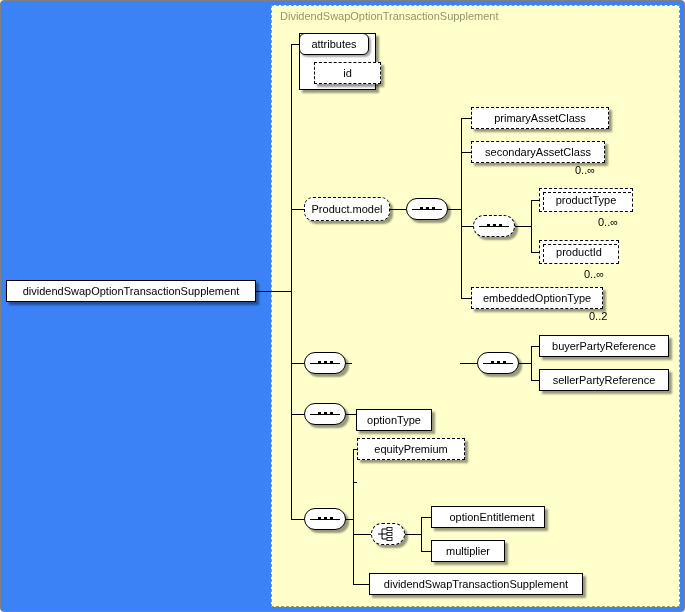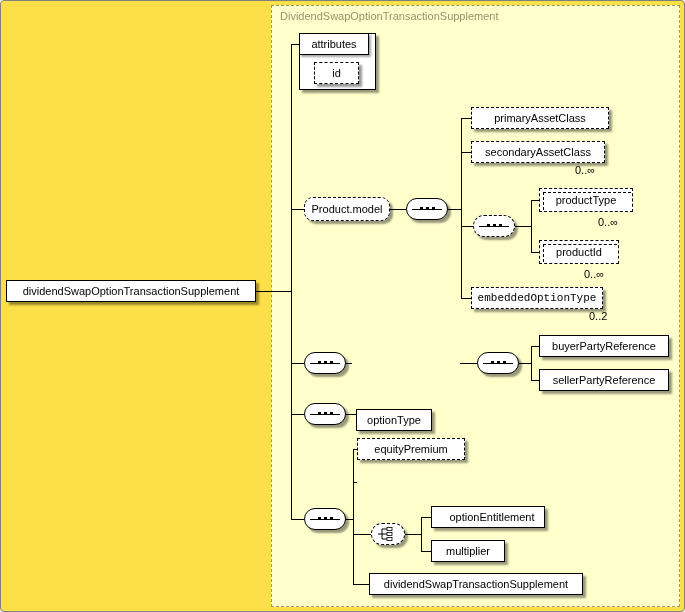--- a/index.html
+++ b/index.html
@@ -1,20 +1,20 @@
 <!DOCTYPE html>
 <html><head>
 <meta charset="utf-8">
 <style>
   html,body { margin:0; padding:0; background:#fff; }
   #canvas {
     position:relative; width:685px; height:612px;
     box-sizing:border-box;
     border:1px solid #808080; border-radius:4px;
-    background:#fde047;
+    background:#3b82f6;
     font-family:"Liberation Sans","DejaVu Sans",sans-serif;
     font-size:11px; color:#000;
     overflow:hidden;
   }
   .region {
     position:absolute; z-index:0;
     background:#ffffcc;
     border:1px dashed #9a9a66;
     box-sizing:border-box;
   }
@@ -93,22 +93,22 @@
   <div class="vl" style="left:290px;top:43px;height:475px;"></div>
   <div class="hl" style="left:290px;top:43px;width:8px;"></div>
   <div class="hl" style="left:290px;top:208px;width:13px;"></div>
   <div class="hl" style="left:290px;top:362px;width:13px;"></div>
   <div class="hl" style="left:290px;top:413px;width:13px;"></div>
   <div class="hl" style="left:290px;top:518px;width:13px;"></div>
 
   <div class="node" style="left:5px;top:279px;width:250px;">dividendSwapOptionTransactionSupplement</div>
 
   <div class="attr-outer" style="left:298px;top:32px;width:77px;height:57px;"></div>
-  <div class="attr-header" style="left:298px;top:32px;width:70px;">attributes</div>
-  <div class="node dashed z3" style="left:313px;top:61px;width:45px;">id</div>
+  <div class="attr-header" style="left:298px;top:32px;width:70px;border-radius:6px;">attributes</div>
+  <div class="node dashed z3" style="left:313px;top:61px;width:67px;">id</div>
 
   <div class="node dashed group" style="left:303px;top:196px;width:86px;">Product.model</div>
   <div class="hl" style="left:389px;top:208px;width:16px;"></div>
   <div class="seq" style="left:405px;top:197px;"></div>
   <div class="hl" style="left:447px;top:208px;width:13px;"></div>
   <div class="vl" style="left:460px;top:117px;height:180px;"></div>
   <div class="hl" style="left:460px;top:117px;width:10px;"></div>
   <div class="hl" style="left:460px;top:151px;width:10px;"></div>
   <div class="hl" style="left:460px;top:225px;width:12px;"></div>
   <div class="hl" style="left:460px;top:297px;width:10px;"></div>
@@ -123,21 +123,21 @@
   <div class="vl" style="left:530px;top:199px;height:52px;"></div>
   <div class="hl" style="left:530px;top:199px;width:8px;"></div>
   <div class="hl" style="left:530px;top:251px;width:8px;"></div>
 
   <div class="node dashed multi" style="left:538px;top:187px;width:94px;height:24px;">productType</div>
   <div class="occurs" style="left:597px;top:215px;">0..∞</div>
 
   <div class="node dashed multi" style="left:538px;top:239px;width:80px;height:24px;">productId</div>
   <div class="occurs" style="left:583px;top:267px;">0..∞</div>
 
-  <div class="node dashed" style="left:470px;top:286px;width:132px;font-family:Liberation Mono, monospace;">embeddedOptionType</div>
+  <div class="node dashed" style="left:470px;top:286px;width:132px;">embeddedOptionType</div>
   <div class="occurs" style="left:588px;top:309px;">0..2</div>
 
   <div class="seq" style="left:303px;top:351px;"></div>
   <div class="hl" style="left:345px;top:362px;width:6px;"></div>
   <div class="hl" style="left:459px;top:362px;width:17px;"></div>
   <div class="seq" style="left:476px;top:351px;"></div>
   <div class="hl" style="left:518px;top:362px;width:12px;"></div>
   <div class="vl" style="left:530px;top:345px;height:34px;"></div>
   <div class="hl" style="left:530px;top:345px;width:8px;"></div>
   <div class="hl" style="left:530px;top:379px;width:8px;"></div>

